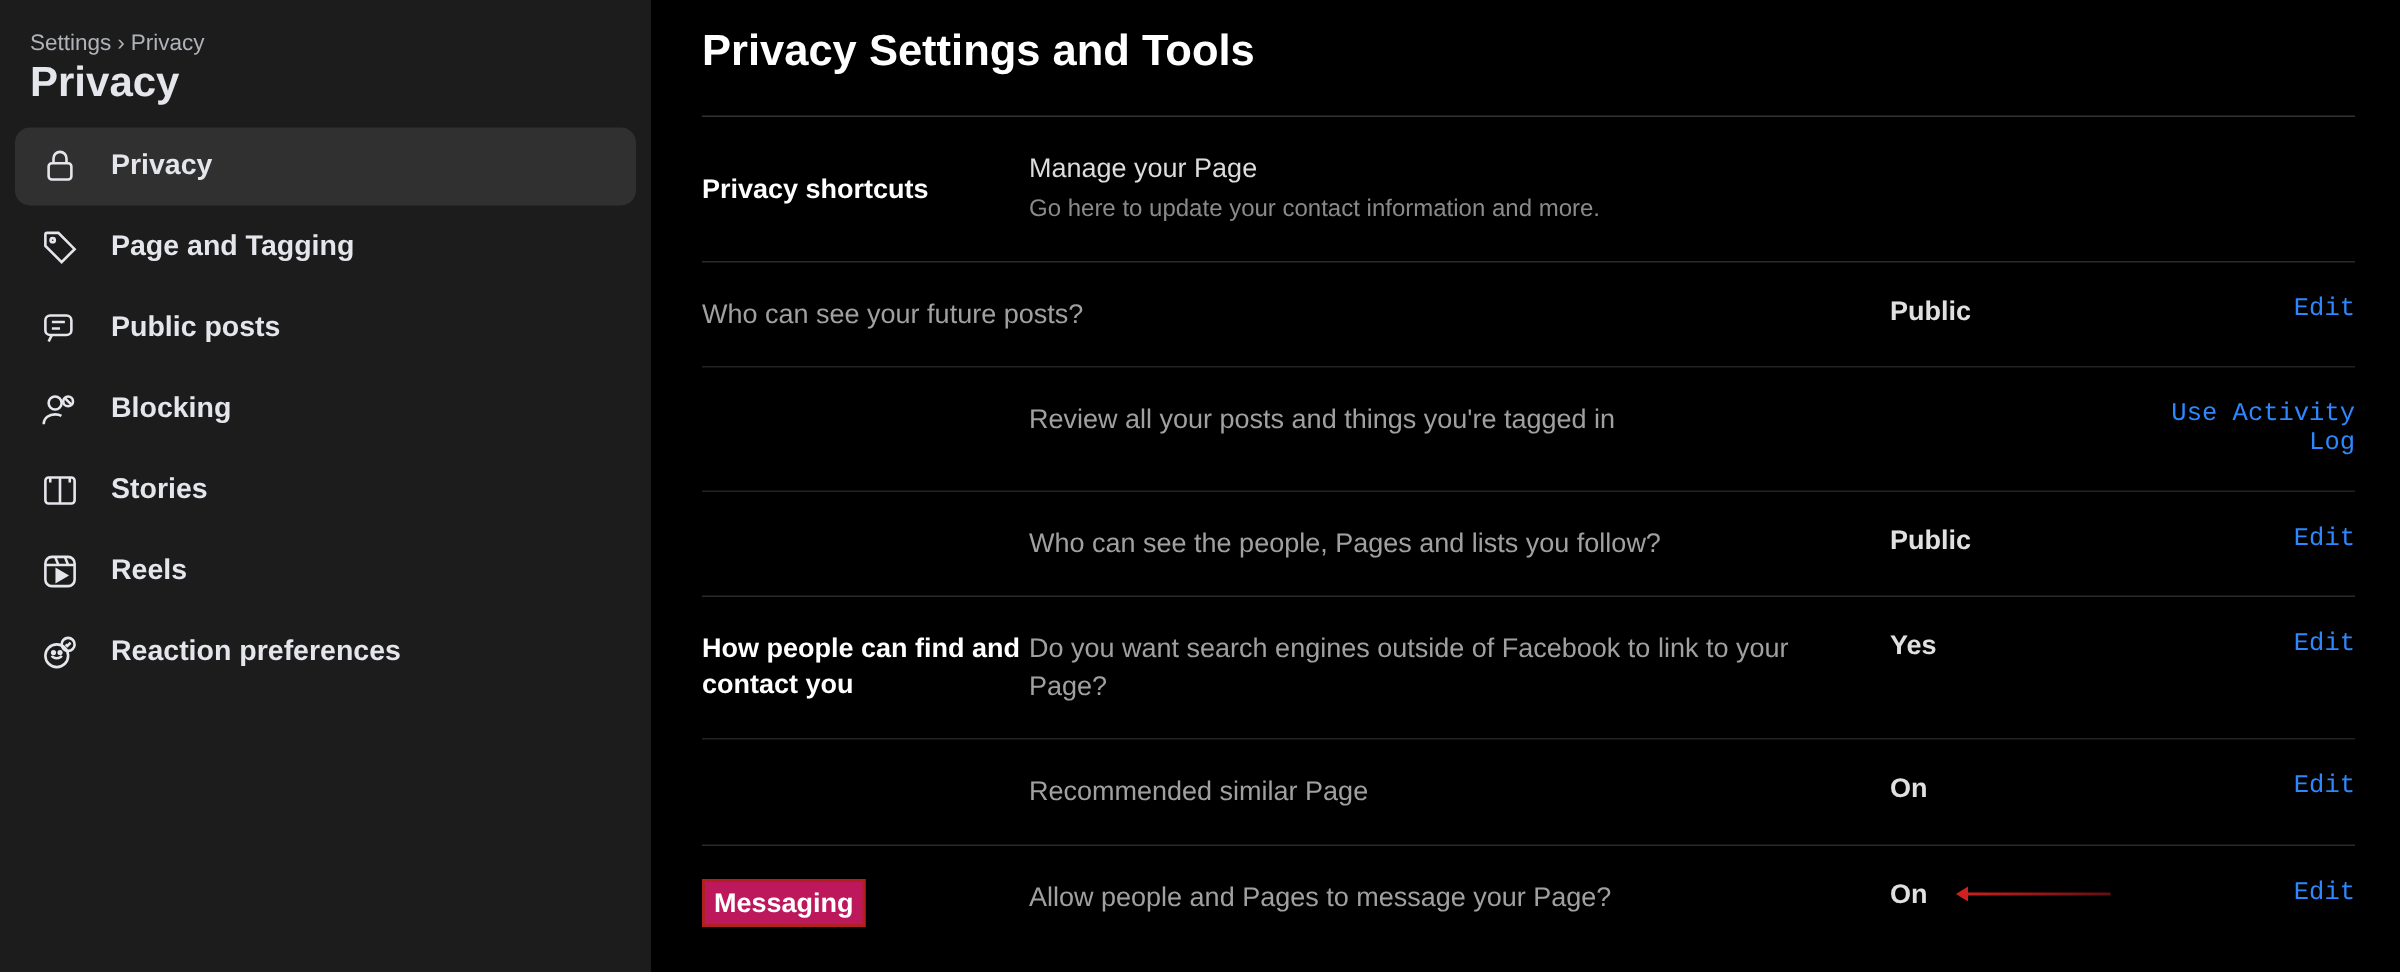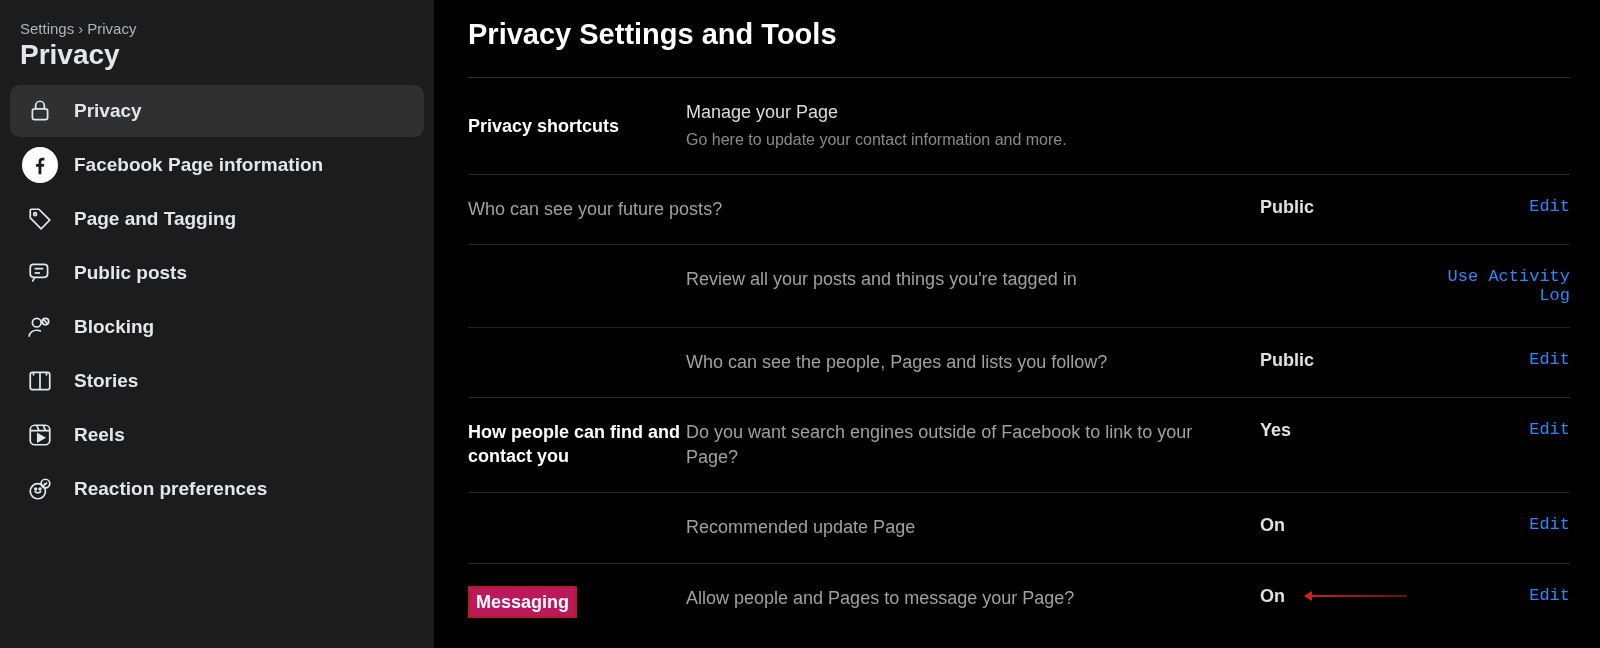--- a/index.html
+++ b/index.html
@@ -62,30 +62,20 @@
       <div class="nav-item active">
         <span class="icon">
           <svg viewBox="0 0 24 24" fill="none" stroke="#e4e6eb" stroke-width="1.6">
               <rect x="5" y="10" width="14" height="10" rx="2"></rect>
               <path d="M8 10V7a4 4 0 0 1 8 0v3"></path>
             </svg>
         </span>
         <span class="label">Privacy</span>
       </div>
 
-      <div class="nav-item">
-        <span class="icon">
-          <span class="icon-circle">
-            <svg viewBox="0 0 24 24">
-                <path fill="#1c1c1d" d="M13.5 22v-8h2.7l.4-3.2h-3.1V8.7c0-.9.3-1.6 1.7-1.6h1.6V4.2c-.3 0-1.3-.1-2.4-.1-2.4 0-4 1.4-4 4.1v2.6H7.7V14h2.7v8h3.1z"></path>
-              </svg>
-          </span>
-        </span>
-        <span class="label">Facebook Page information</span>
-      </div>
 
       <div class="nav-item">
         <span class="icon">
           <svg viewBox="0 0 24 24" fill="none" stroke="#e4e6eb" stroke-width="1.6">
               <path d="M3 11V4a1 1 0 0 1 1-1h7l10 10-8 8L3 11z"></path>
               <circle cx="7.5" cy="7.5" r="1.3"></circle>
             </svg>
         </span>
         <span class="label">Page and Tagging</span>
       </div>
@@ -189,21 +179,21 @@
 
     <div class="row">
       <div class="left-col">How people can find and contact you</div>
       <div class="mid-col">Do you want search engines outside of Facebook to link to your Page?</div>
       <div class="val-col">Yes</div>
       <div class="action-col"><a>Edit</a></div>
     </div>
 
     <div class="row sub-row">
       <div class="left-col">.</div>
-      <div class="mid-col">Recommended update Page</div>
+      <div class="mid-col">Recommended similar Page</div>
       <div class="val-col">On</div>
       <div class="action-col"><a>Edit</a></div>
     </div>
 
     <div class="row">
       <div class="left-col">
         <span class="highlight-box">Messaging</span>
       </div>
       <div class="mid-col">Allow people and Pages to message your Page?</div>
       <div class="val-col">

